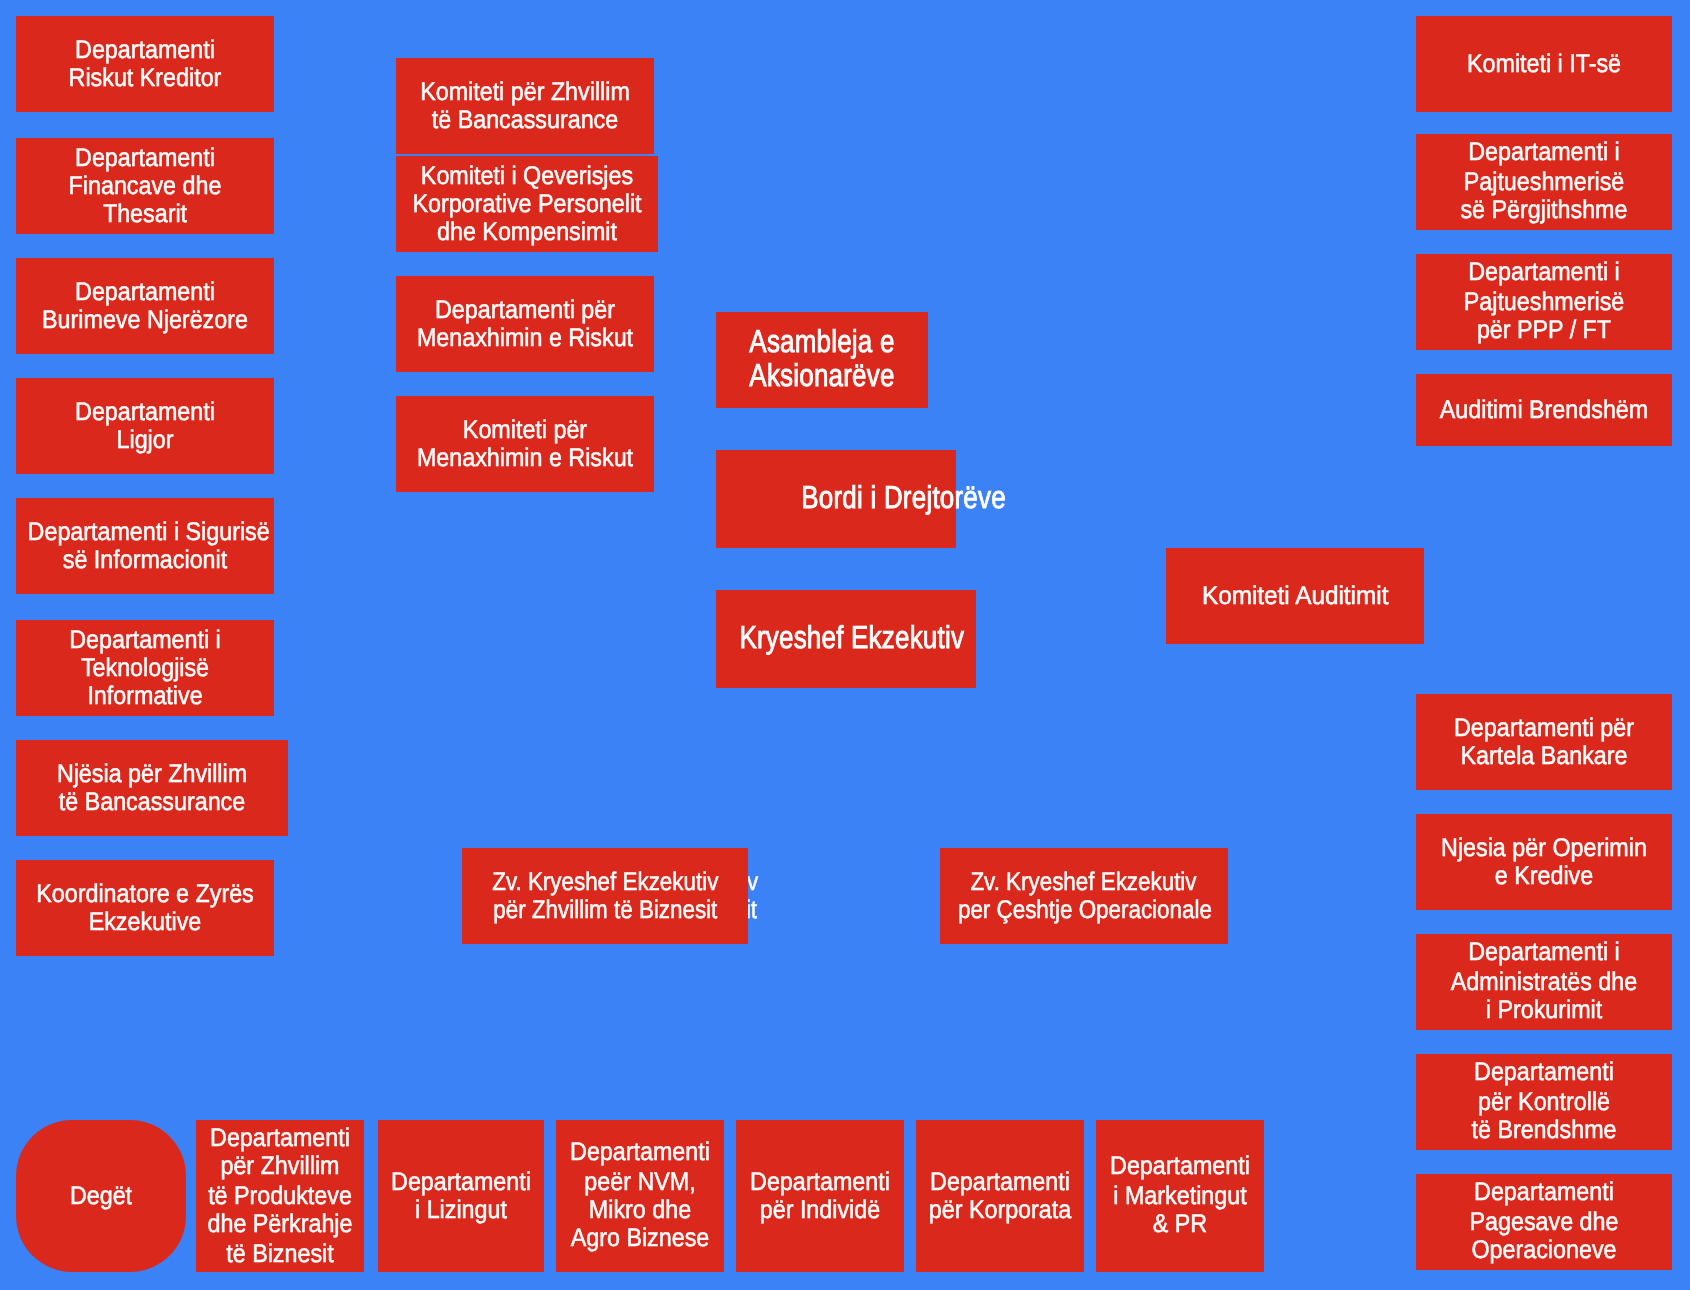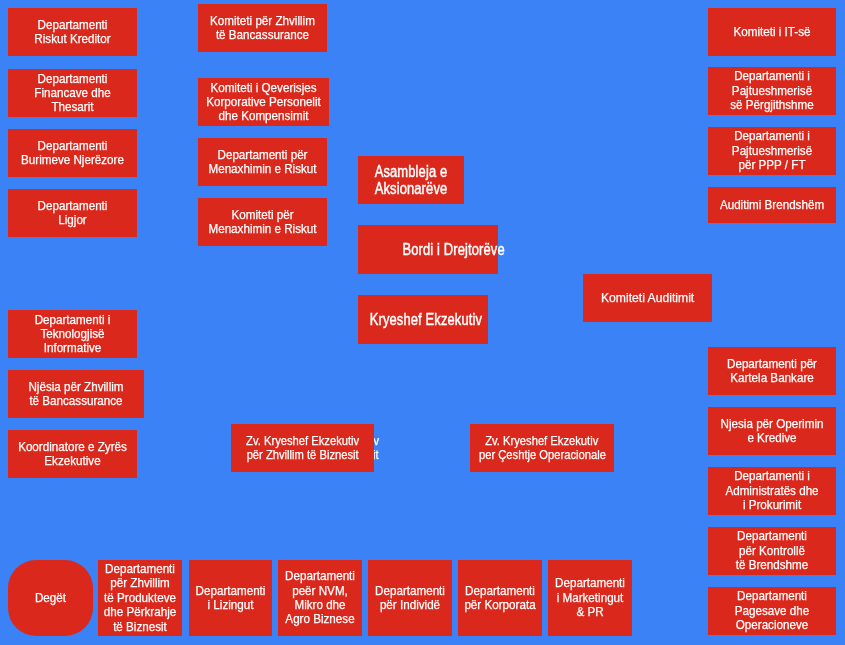--- a/index.html
+++ b/index.html
@@ -66,55 +66,59 @@
 Thesarit</span>
   </div>
   <div class="node solid" style="left: 8px; top: 128.7px; width: 129px; height: 48.4px;">
     <span class="txt">Departamenti
 Burimeve Njerëzore</span>
   </div>
   <div class="node solid" style="left: 8px; top: 189px; width: 129px; height: 48.4px;">
     <span class="txt">Departamenti
 Ligjor</span>
   </div>
+  <div class="node solid" style="left: 8px; top: 249.3px; width: 129px; height: 48.4px;">
+    <span class="txt">Departamenti i Sigurisë
+së Informacionit</span>
+  </div>
   <div class="node solid" style="left: 8px; top: 309.7px; width: 129px; height: 48.4px;">
     <span class="txt">Departamenti i
 Teknologjisë
 Informative</span>
   </div>
   <div class="node solid" style="left: 8px; top: 370px; width: 136px; height: 48.4px;">
     <span class="txt">Njësia për Zhvillim
 të Bancassurance</span>
   </div>
   <div class="node solid" style="left: 8px; top: 430.3px; width: 129px; height: 48.4px;">
     <span class="txt">Koordinatore e Zyrës
 Ekzekutive</span>
   </div>
-  <div class="node solid" style="left: 198px; top: 4px; width: 129px; height: 48px;">
+  <div class="node solid" style="left: 198px; top: 29px; width: 129px; height: 48px;">
     <span class="txt">Komiteti për Zhvillim
 të Bancassurance</span>
   </div>
   <div class="node solid" style="left: 198px; top: 77.8px; width: 131px; height: 48.1px; justify-content: flex-end;">
     <span class="txt">Komiteti i Qeverisjes
 Korporative Personelit
 dhe Kompensimit</span>
   </div>
   <div class="node solid" style="left: 198px; top: 138px; width: 129px; height: 48.1px;">
     <span class="txt">Departamenti për
 Menaxhimin e Riskut</span>
   </div>
   <div class="node solid" style="left: 198px; top: 198.2px; width: 129px; height: 48.1px;">
     <span class="txt">Komiteti për
 Menaxhimin e Riskut</span>
   </div>
   <div class="node solid big" style="left: 358px; top: 156px; width: 106px; height: 48.2px;">
     <span class="txt">Asambleja e
 Aksionarëve</span>
   </div>
-  <div class="node solid big" style="left: 358px; top: 225.4px; width: 140px; height: 48.7px; padding-left: 35px;">
+  <div class="node solid big" style="left: 358px; top: 225.4px; width: 120px; height: 48.7px; padding-left: 35px;">
     <span class="txt">Bordi i Drejtorëve</span>
   </div>
   <div class="node solid big" style="left: 358px; top: 295.1px; width: 130px; height: 48.7px;">
     <span class="txt">Kryeshef Ekzekutiv</span>
   </div>
   <div class="node solid wide" style="left: 537.9px; top: 274px; width: 129.2px; height: 47.9px; margin-left: 45px;">
     <span class="txt">Komiteti Auditimit</span>
   </div>
   <div class="node solid" style="left: 708px; top: 8px; width: 128px; height: 48px;">
     <span class="txt">Komiteti i IT-së</span>

